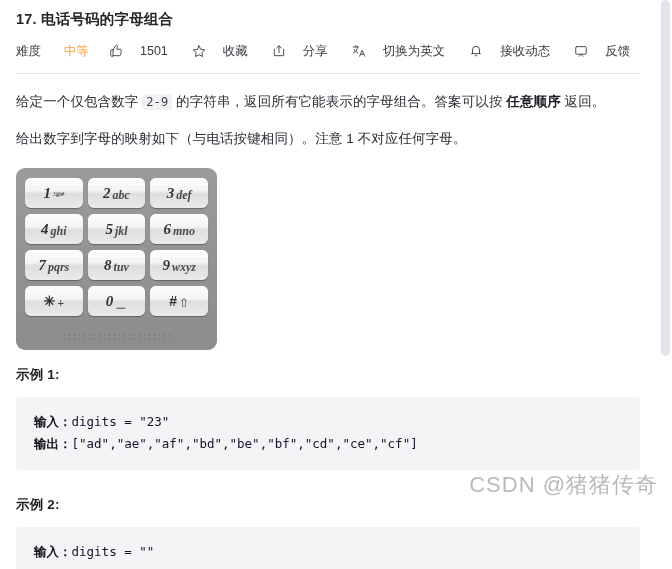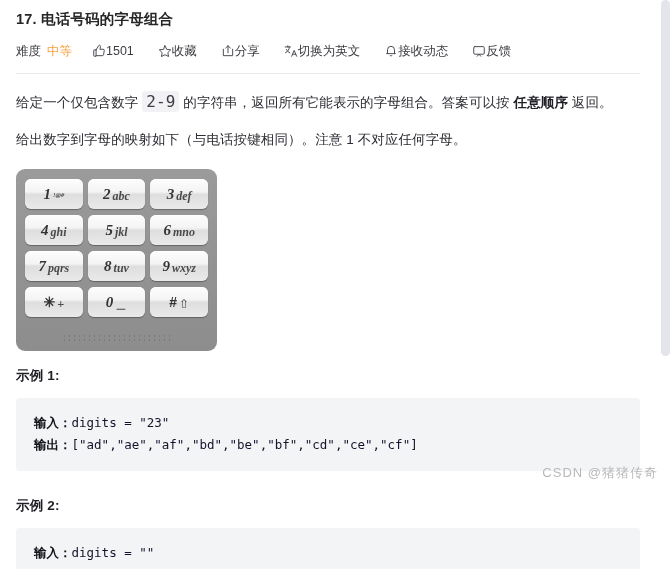--- a/index.html
+++ b/index.html
@@ -38,21 +38,21 @@
     align-items: center;
     height: 28px;
     margin-top: 7px;
     font-size: 12.5px;
     color: #3c3c43;
     white-space: nowrap;
   }
   .meta-item {
     display: flex;
     align-items: center;
-    gap: 0;
+    gap: 17px;
     margin-right: 24px;
     cursor: pointer;
     justify-content: center;
   }
   .difficulty-label { color: #3c3c43; margin-right: 6px; }
   .difficulty-value { color: #fa9d3b; font-weight: 400; }
   .meta-ico {
     display: inline-flex;
     align-items: center;
     justify-content: center;
@@ -77,21 +77,21 @@
     margin-top: 17px;
     letter-spacing: 0.1px;
   }
   .para.second { margin-top: 15px; }
   code.inline {
     font-family: "DejaVu Sans Mono", "Liberation Mono", monospace;
     background: #f2f2f4;
     color: #3c3c46;
     border-radius: 3px;
     padding: 1px 4px;
-    font-size: 16px;
+    font-size: 12px;
   }
   .bold-txt { font-weight: 700; color: #1f1f26; }
 
   
   .keypad-wrap { margin-top: 18px; }
   .keypad {
     width: 201px; height: 182px;
     background: linear-gradient(180deg,#9b9b9b 0%, #939393 50%, #8d8d8d 100%);
     border-radius: 9px;
     padding: 10px 9px 0 9px;
@@ -190,22 +190,22 @@
     position: absolute;
     right: 2px; top: 0;
     width: 9px; height: 356px;
     background: #e3e5ea;
     border-radius: 5px;
   }
 
   
   .watermark {
     position: absolute;
-    right: 14px; bottom: 24px;
-    font-size: 13px;
+    right: 14px; bottom: 6px;
+    font-size: 22px;
     color: #b9b9bd;
     letter-spacing: 1px;
     white-space: nowrap;
   }
 </style>
 </head>
 <body>
 
 <div id="page">
   <div class="content">

